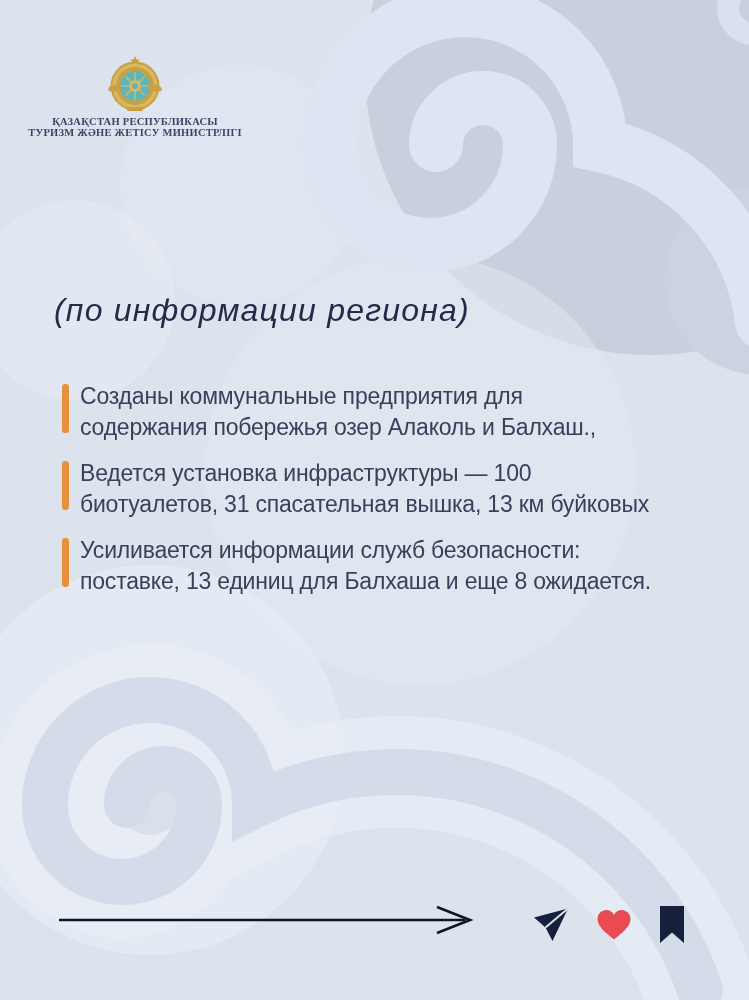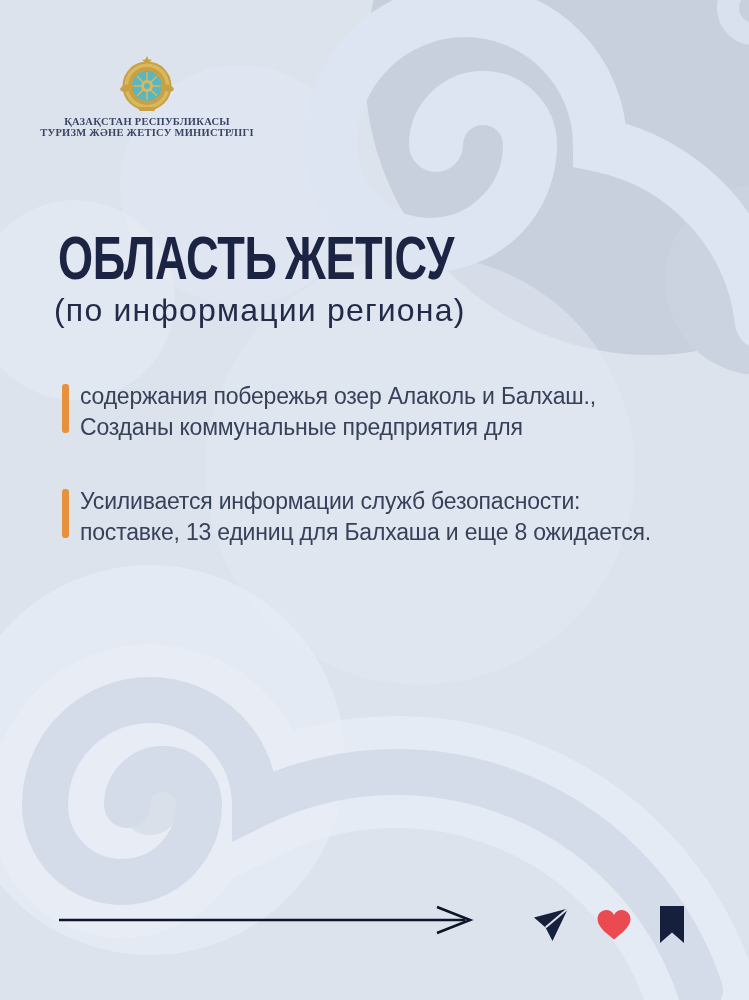--- a/index.html
+++ b/index.html
@@ -3,35 +3,35 @@
 <meta charset="utf-8">
 <style>
   html,body{margin:0;padding:0;background:#aab2c2;}
   .canvas{
     position:relative;width:749px;height:1000px;overflow:hidden;
     background:var(--bg,#dce3ed);
     font-family:"Liberation Sans",sans-serif;
   }
   .bg-orn{position:absolute;inset:0;pointer-events:none;}
   
-  .ministry{position:absolute;left:27px;top:56px;width:240px;text-align:center;}
+  .ministry{position:absolute;left:15px;top:56px;width:240px;text-align:center;}
   .emblem{display:block;margin:0 auto 4px auto;}
   .ministry-line{
     font-family:"Liberation Serif",serif;font-weight:bold;
     font-size:10.5px;line-height:11px;letter-spacing:.25px;
     color:#3a4566;white-space:nowrap;
   }
   
   .title{position:absolute;left:58px;top:228px;margin:0;height:62px;
     color:var(--navy,#1c2443);font-weight:700;}
   .title-inner{display:inline-block;font-size:61px;line-height:60px;
     letter-spacing:-.5px;word-spacing:-5px;
     transform:scaleX(.74);transform-origin:left center;white-space:nowrap;}
   .subtitle{position:absolute;left:54px;top:290px;
-    font-size:32px;line-height:40px;font-weight:500;
+    font-size:32px;line-height:40px;font-style:italic;font-weight:500;
     letter-spacing:1.2px;color:#222b49;white-space:nowrap;}
   
   .bullets{position:absolute;left:62px;top:381px;width:660px;}
   .bullet{display:flex;align-items:stretch;margin-bottom:15px;}
   .bullet-bar{flex:0 0 7px;width:7px;border-radius:3px;
     background:var(--accent,#e8913d);margin:3px 0 10px 0;}
   .bullet-text{margin-left:11px;color:var(--body,#37425a);
     font-size:23px;line-height:31px;letter-spacing:-.2px;}
   .bullet-line{white-space:nowrap;}
   
@@ -83,34 +83,35 @@
       <circle cx="27" cy="30" r="6" fill="#d9b85f"></circle>
       <circle cx="27" cy="30" r="3" fill="#5cb6bd"></circle>
       <ellipse cx="7" cy="32" rx="7" ry="3.4" fill="#c8a144" transform="rotate(-14 7 32)"></ellipse>
       <ellipse cx="47" cy="32" rx="7" ry="3.4" fill="#c8a144" transform="rotate(14 47 32)"></ellipse>
       <rect x="19" y="51" width="16" height="4" rx="1.5" fill="#c8a144"></rect>
     </svg>
     <div class="ministry-line">ҚАЗАҚСТАН РЕСПУБЛИКАСЫ</div>
     <div class="ministry-line">ТУРИЗМ ЖӘНЕ ЖЕТІСУ МИНИСТРЛІГІ</div>
   </header>
 
-  <h1 class="title"><span class="title-inner">ОБЛАСТЬ ЖЕТІСУ</span></h1>
   <div class="subtitle">(по информации региона)</div>
 
   <div class="bullets">
       <div class="bullet">
         <span class="bullet-bar"></span>
         <div class="bullet-text">
+          <div class="bullet-line">Созданы коммунальные предприятия для</div>
           <div class="bullet-line">содержания побережья озер Алаколь и Балхаш.,</div>
-          <div class="bullet-line">Созданы коммунальные предприятия для</div>
         </div>
       </div>
       <div class="bullet">
         <span class="bullet-bar"></span>
         <div class="bullet-text">
+          <div class="bullet-line">Ведется установка инфраструктуры — 100</div>
+          <div class="bullet-line">биотуалетов, 31 спасательная вышка, 13 км буйковых</div>
         </div>
       </div>
       <div class="bullet">
         <span class="bullet-bar"></span>
         <div class="bullet-text">
           <div class="bullet-line">Усиливается информации служб безопасности:</div>
           <div class="bullet-line">поставке, 13 единиц для Балхаша и еще 8 ожидается.</div>
         </div>
       </div>
     </div>

